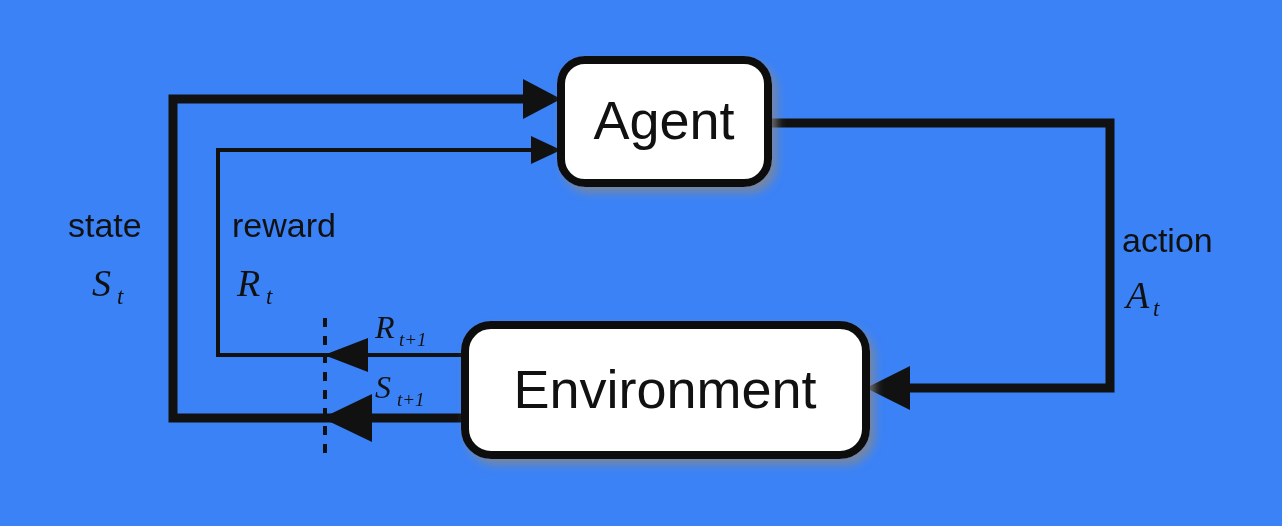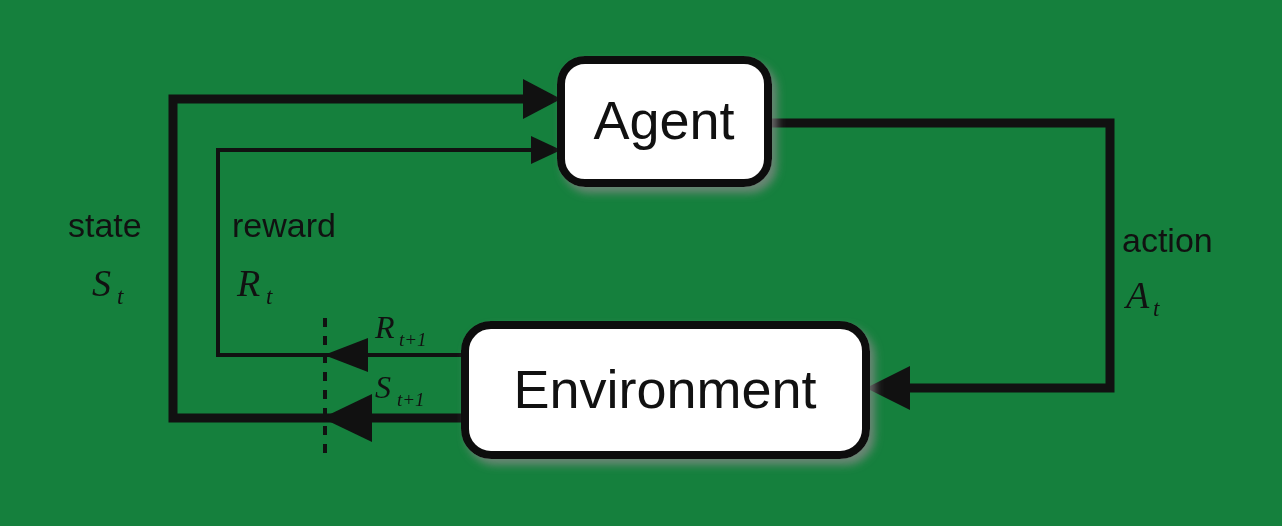--- a/index.html
+++ b/index.html
@@ -4,21 +4,21 @@
 <style>
   html, body {
     margin: 0;
     padding: 0;
     background: #ffffff;
   }
   #stage {
     position: relative;
     width: 1282px;
     height: 526px;
-    background: #15803d;
+    background: #3b82f6;
     overflow: hidden;
     font-family: "Liberation Sans", sans-serif;
     text-align: center;
   }
   #diagram-svg {
     position: absolute;
     left: 0;
     top: 0;
     width: 1282px;
     height: 526px;

